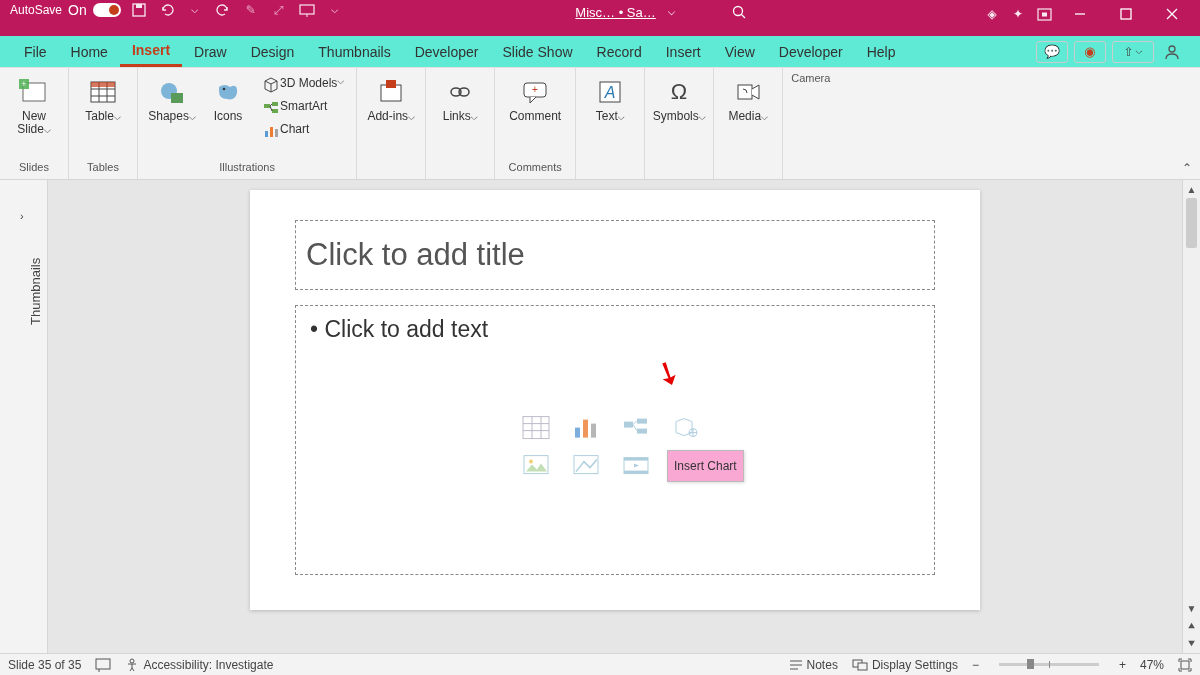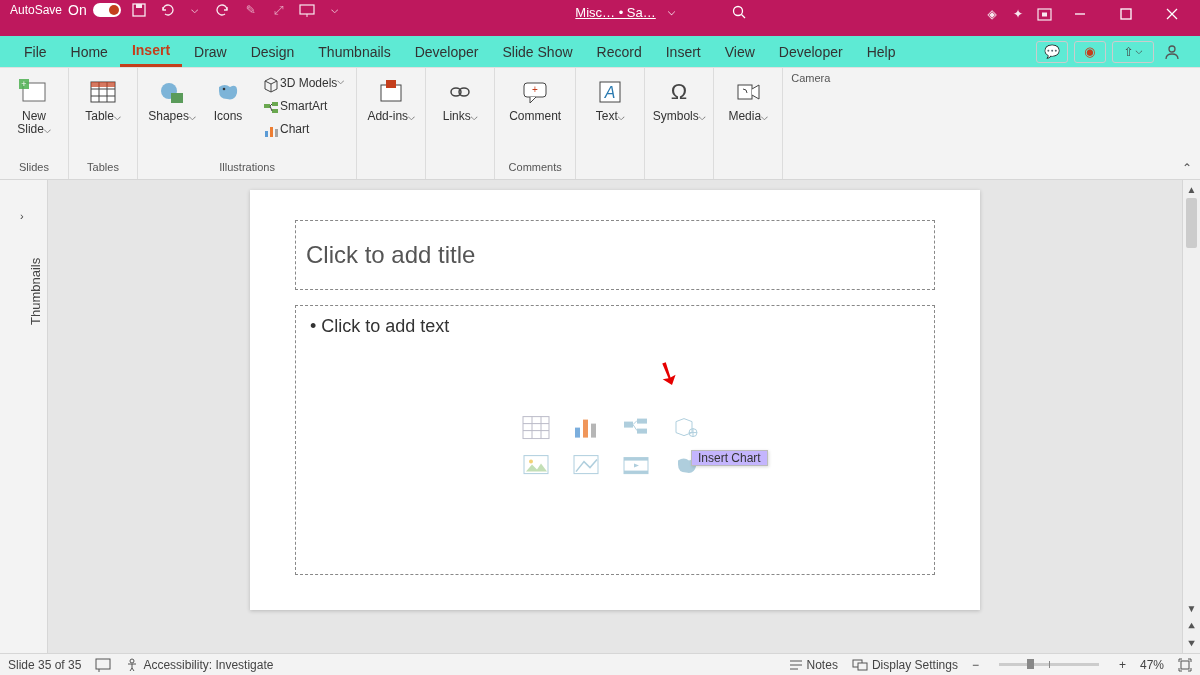--- a/index.html
+++ b/index.html
@@ -43,27 +43,27 @@
 .collapse-rbn { position: absolute; right: 8px; bottom: 4px; font-size: 12px; color: #555; cursor: pointer; }
 
 
 .workarea { display: flex; height: 473px; background: #e6e6e6; }
 .thumbpanel { width: 48px; background: #f3f3f3; border-right: 1px solid #d6d6d6; position: relative; }
 .thumb-toggle { position: absolute; top: 30px; left: 20px; font-size: 11px; color: #444; cursor: pointer; }
 .thumb-label { position: absolute; top: 145px; left: 28px; transform: rotate(-90deg); transform-origin: left top; font-size: 13px; color: #444; }
 .canvas { flex: 1; display: flex; align-items: flex-start; justify-content: center; padding: 10px 20px; position: relative; }
 .slide { width: 730px; height: 420px; background: #fff; box-shadow: 0 1px 4px rgba(0,0,0,0.2); position: relative; }
 .placeholder { position: absolute; border: 1px dashed #888; }
-.title-ph { left: 45px; top: 30px; width: 640px; height: 70px; display: flex; align-items: center; padding: 0 10px; font-size: 24px; color: #555; cursor: text; }
-.content-ph { left: 45px; top: 115px; width: 640px; height: 270px; padding: 10px 14px; font-size: 18px; color: #333; cursor: text; }
+.title-ph { left: 45px; top: 30px; width: 640px; height: 70px; display: flex; align-items: center; padding: 0 10px; font-size: 31px; color: #555; cursor: text; }
+.content-ph { left: 45px; top: 115px; width: 640px; height: 270px; padding: 10px 14px; font-size: 23px; color: #333; cursor: text; }
 .bullet::before { content: "• "; }
 .content-icons { position: absolute; left: 50%; top: 50%; transform: translate(-50%, -40%); display: grid; grid-template-columns: repeat(4, 40px); gap: 10px; }
 .cicon { width: 32px; height: 28px; display: flex; align-items: center; justify-content: center; cursor: pointer; opacity: 0.8; }
 .arrow { position: absolute; left: 405px; top: 164px; color: #e60000; font-size: 32px; transform: rotate(25deg); pointer-events: none; }
-.tooltip { position: absolute; left: 441px; top: 260px; background: #c4b5fd; border: 1px solid #bbb; padding: 0 6px; font-size: 12px; color: #333; box-shadow: 1px 1px 3px rgba(0,0,0,0.15); pointer-events: none; }
+.tooltip { position: absolute; left: 417px; top: 260px; background: #f9a8d4; border: 1px solid #bbb; padding: 8px 6px; font-size: 12px; color: #333; box-shadow: 1px 1px 3px rgba(0,0,0,0.15); pointer-events: none; }
 .vscroll { width: 18px; background: #f0f0f0; border-left: 1px solid #d6d6d6; position: relative; }
 .vscroll .arrow-btn { width: 100%; height: 18px; display: flex; align-items: center; justify-content: center; font-size: 10px; color: #555; cursor: pointer; }
 .vscroll .track { position: absolute; top: 18px; bottom: 60px; width: 100%; }
 .vscroll .thumb { position: absolute; top: 0; width: 70%; left: 15%; height: 50px; background: #ccc; border-radius: 2px; }
 .vscroll .bot { position: absolute; bottom: 0; width: 100%; display: flex; flex-direction: column; }
 
 
 .statusbar { height: 22px; background: #f3f3f3; border-top: 1px solid #d6d6d6; display: flex; align-items: center; font-size: 12px; color: #444; padding: 0 8px; gap: 14px; }
 .sb-spacer { flex: 1; }
 .sb-item { display: flex; align-items: center; gap: 4px; cursor: pointer; }

